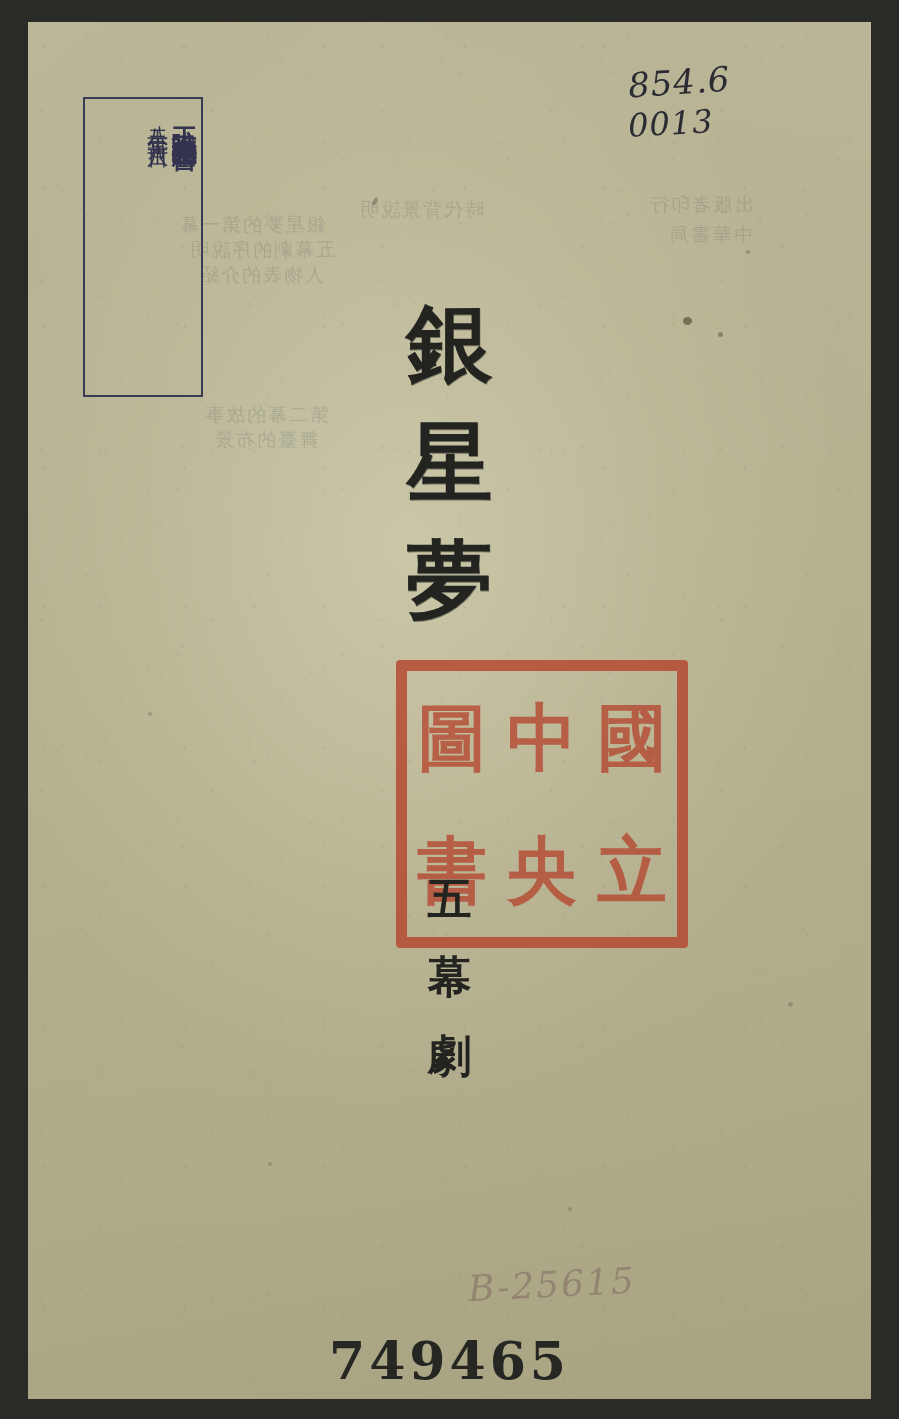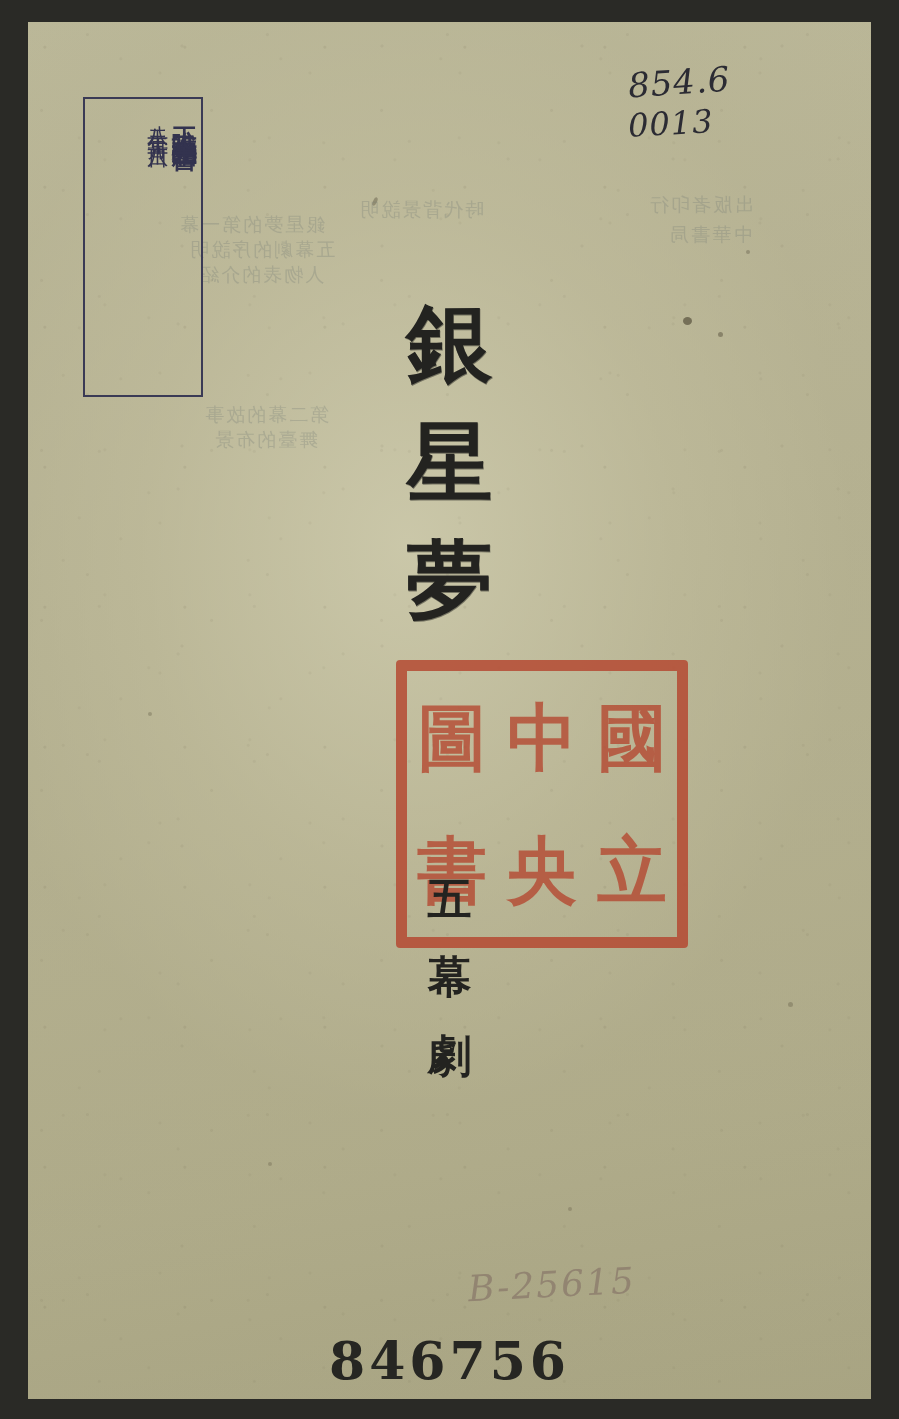--- a/index.html
+++ b/index.html
@@ -270,15 +270,15 @@
     </div>
 
     <div class="sub-col">
       <span class="sub-char">五</span>
       <span class="sub-char">幕</span>
       <span class="sub-char">劇</span>
     </div>
 
     <div class="pencil-mark">B-25615</div>
 
-    <div class="accession">846756</div>
+    <div class="accession">749465</div>
   </div>
 </div>
 
 </body></html>

